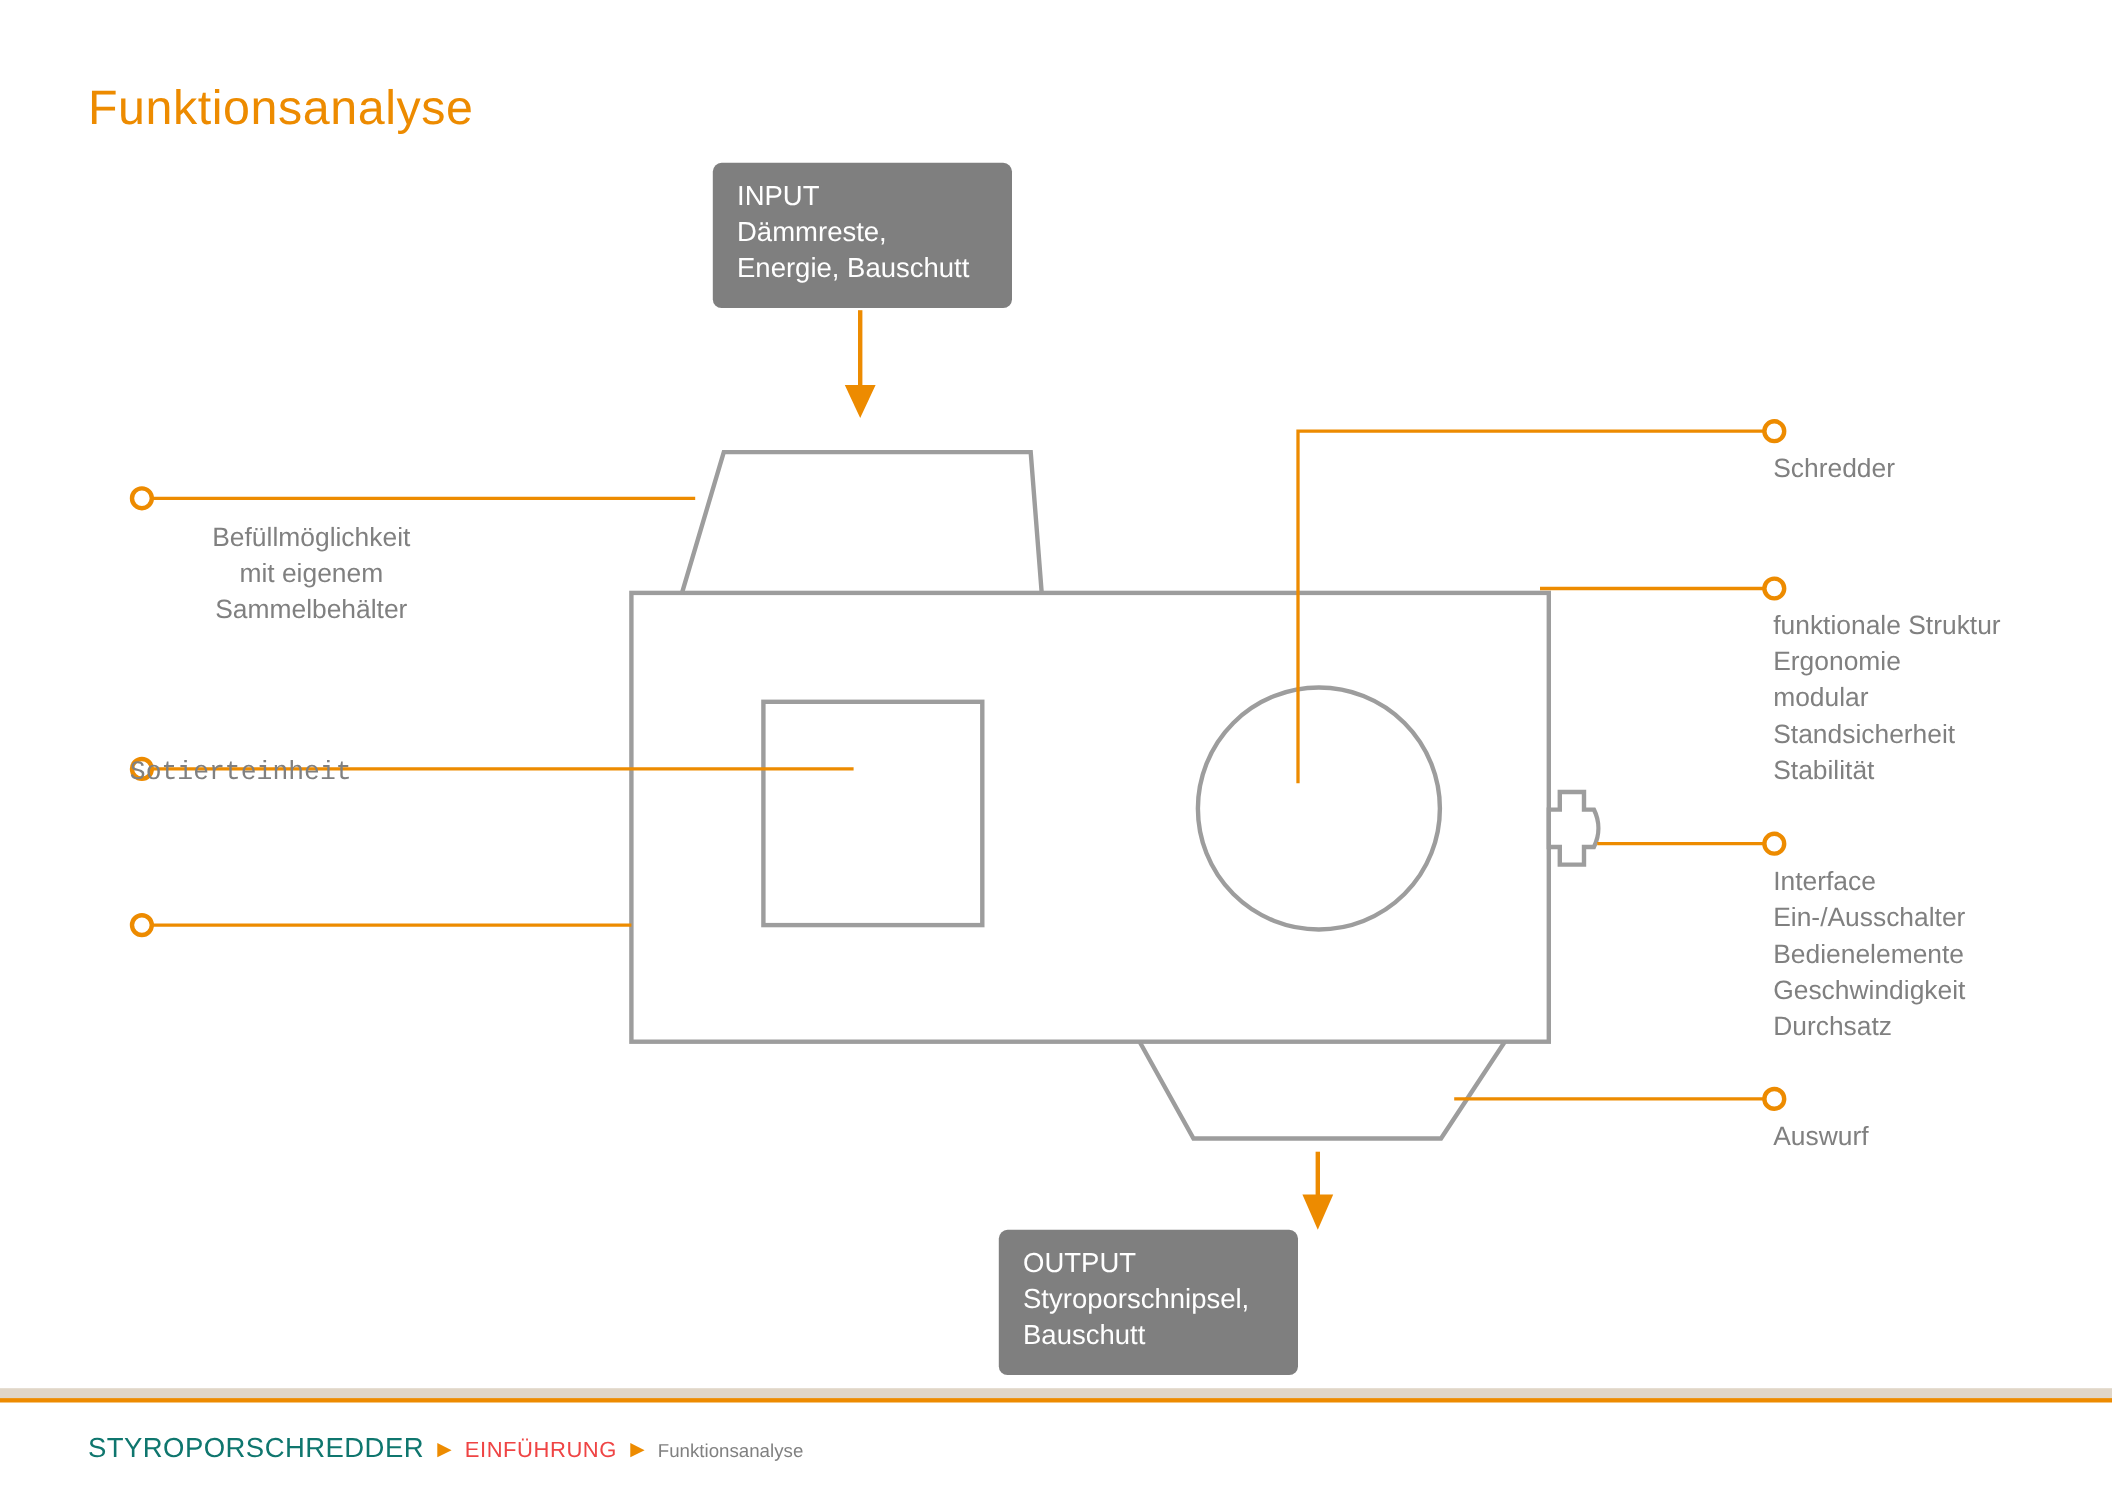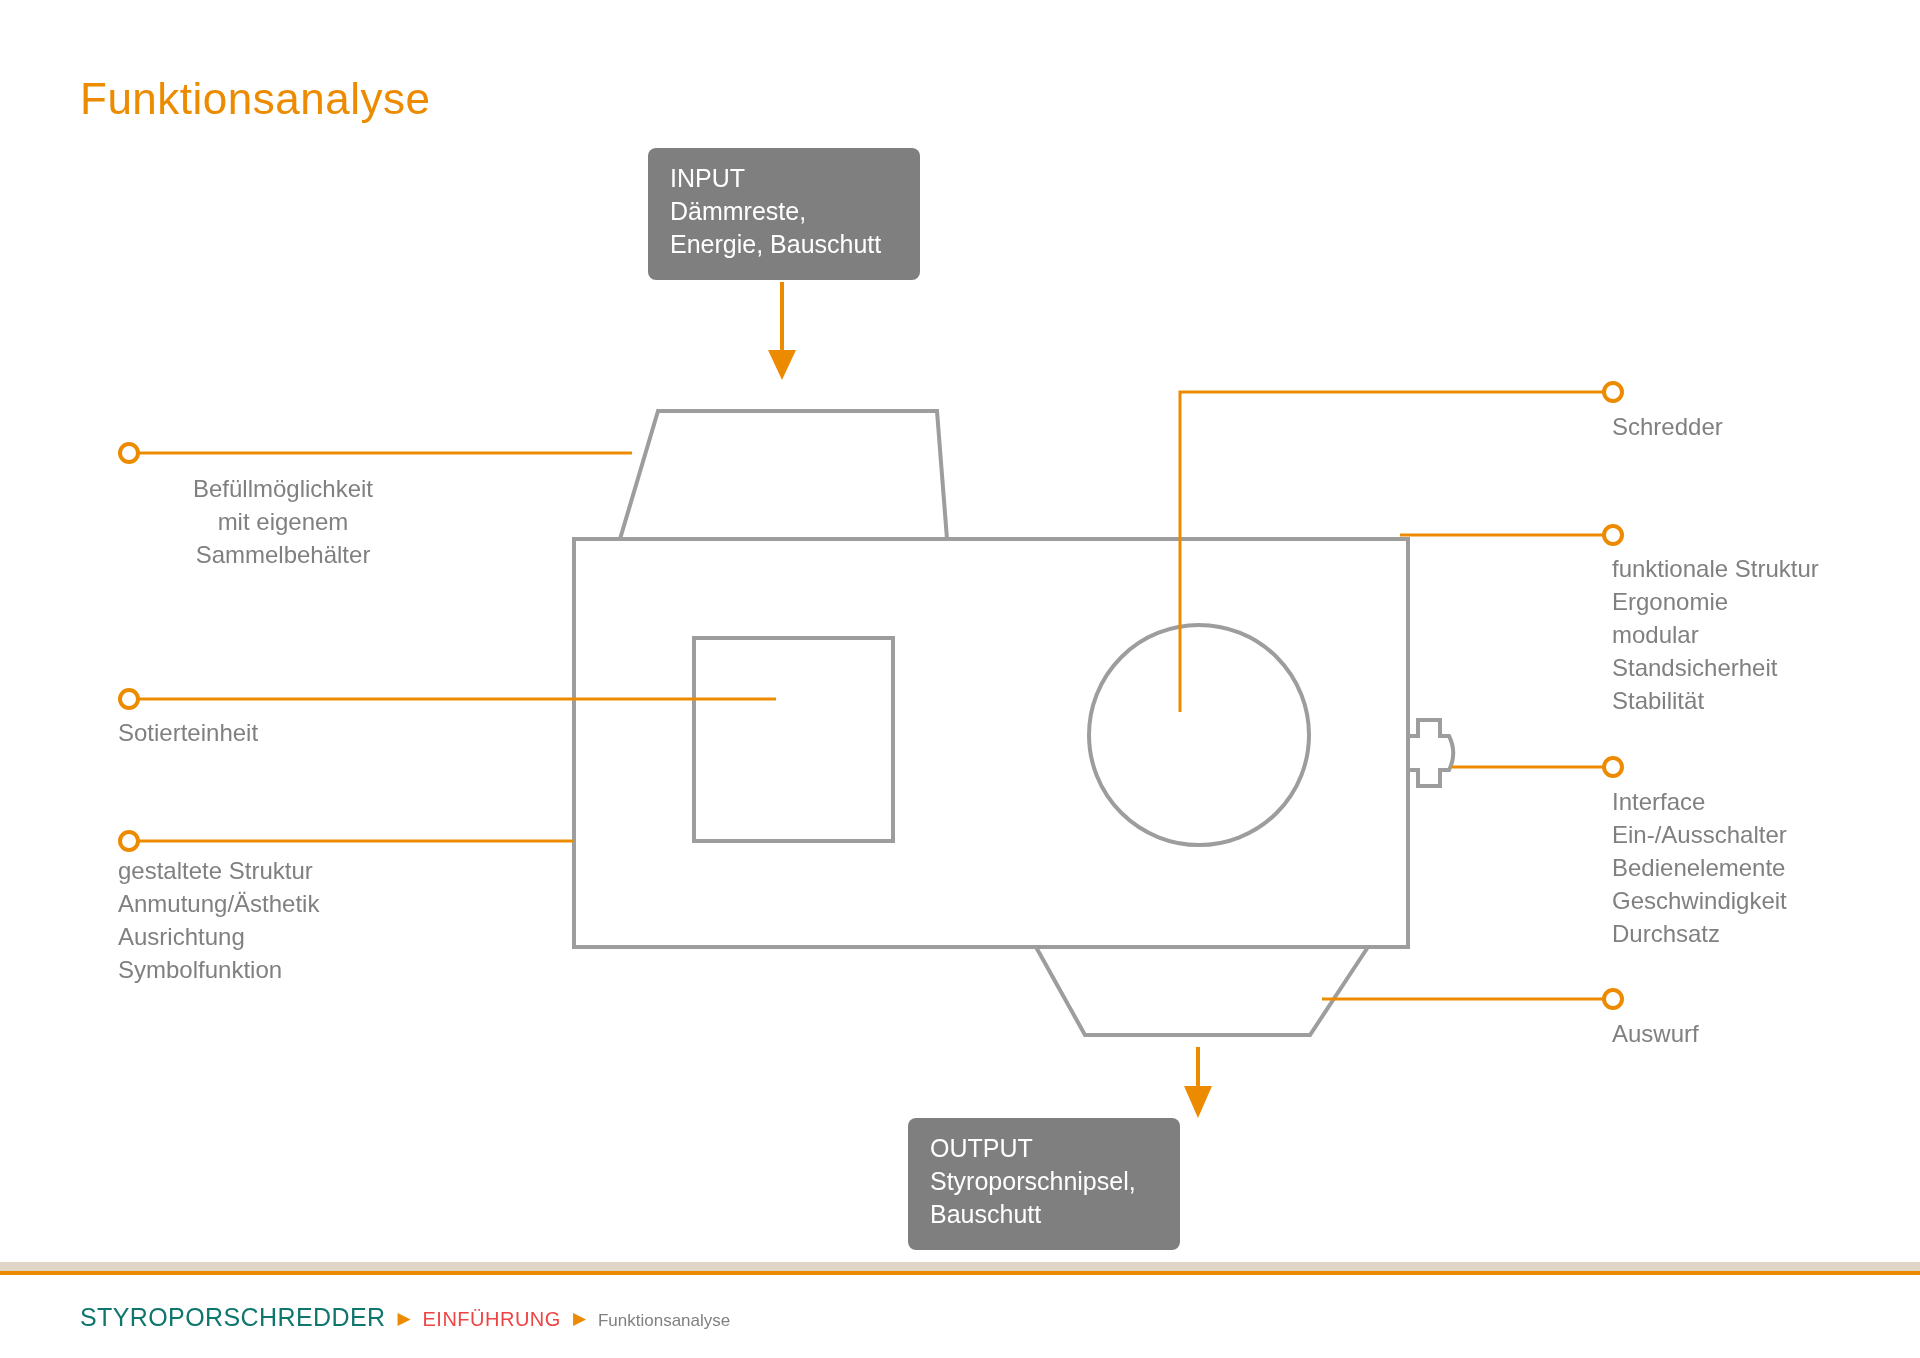--- a/index.html
+++ b/index.html
@@ -66,21 +66,21 @@
 
   
   .callout {
     position: absolute;
     color: #808080;
     font-size: 24px;
     line-height: 33px;
     white-space: pre-line;
   }
   #label-befuell      { left: 118px; top: 472px;  width: 330px; text-align: center; }
-  #label-sortier      { left: 118px; top: 716px;  width: 330px; }
+  #label-sortier      { left: 118px; top: 686px;  width: 330px; font-family: Liberation Mono, monospace; }
   #label-gestaltet    { left: 118px; top: 854px;  width: 360px; }
   #label-schredder    { left: 1612px; top: 410px; width: 330px; }
   #label-funktional   { left: 1612px; top: 552px; width: 360px; }
   #label-interface    { left: 1612px; top: 785px; width: 360px; }
   #label-auswurf      { left: 1612px; top: 1017px;width: 330px; }
 
   
   .footer-band-top {
     position: absolute;
     left: 0;
@@ -187,24 +187,20 @@
   <div class="io-box" id="output-box">
     <span class="io-title">OUTPUT</span>
     <span class="io-text">Styroporschnipsel,
 Bauschutt</span>
   </div>
 
   <div class="callout" id="label-befuell">Befüllmöglichkeit
 mit eigenem
 Sammelbehälter</div>
   <div class="callout" id="label-sortier">Sotierteinheit</div>
-  <div class="callout" id="label-gestaltet">gestaltete Struktur
-Anmutung/Ästhetik
-Ausrichtung
-Symbolfunktion</div>
 
   <div class="callout" id="label-schredder">Schredder</div>
   <div class="callout" id="label-funktional">funktionale Struktur
 Ergonomie
 modular
 Standsicherheit
 Stabilität</div>
   <div class="callout" id="label-interface">Interface
 Ein-/Ausschalter
 Bedienelemente

